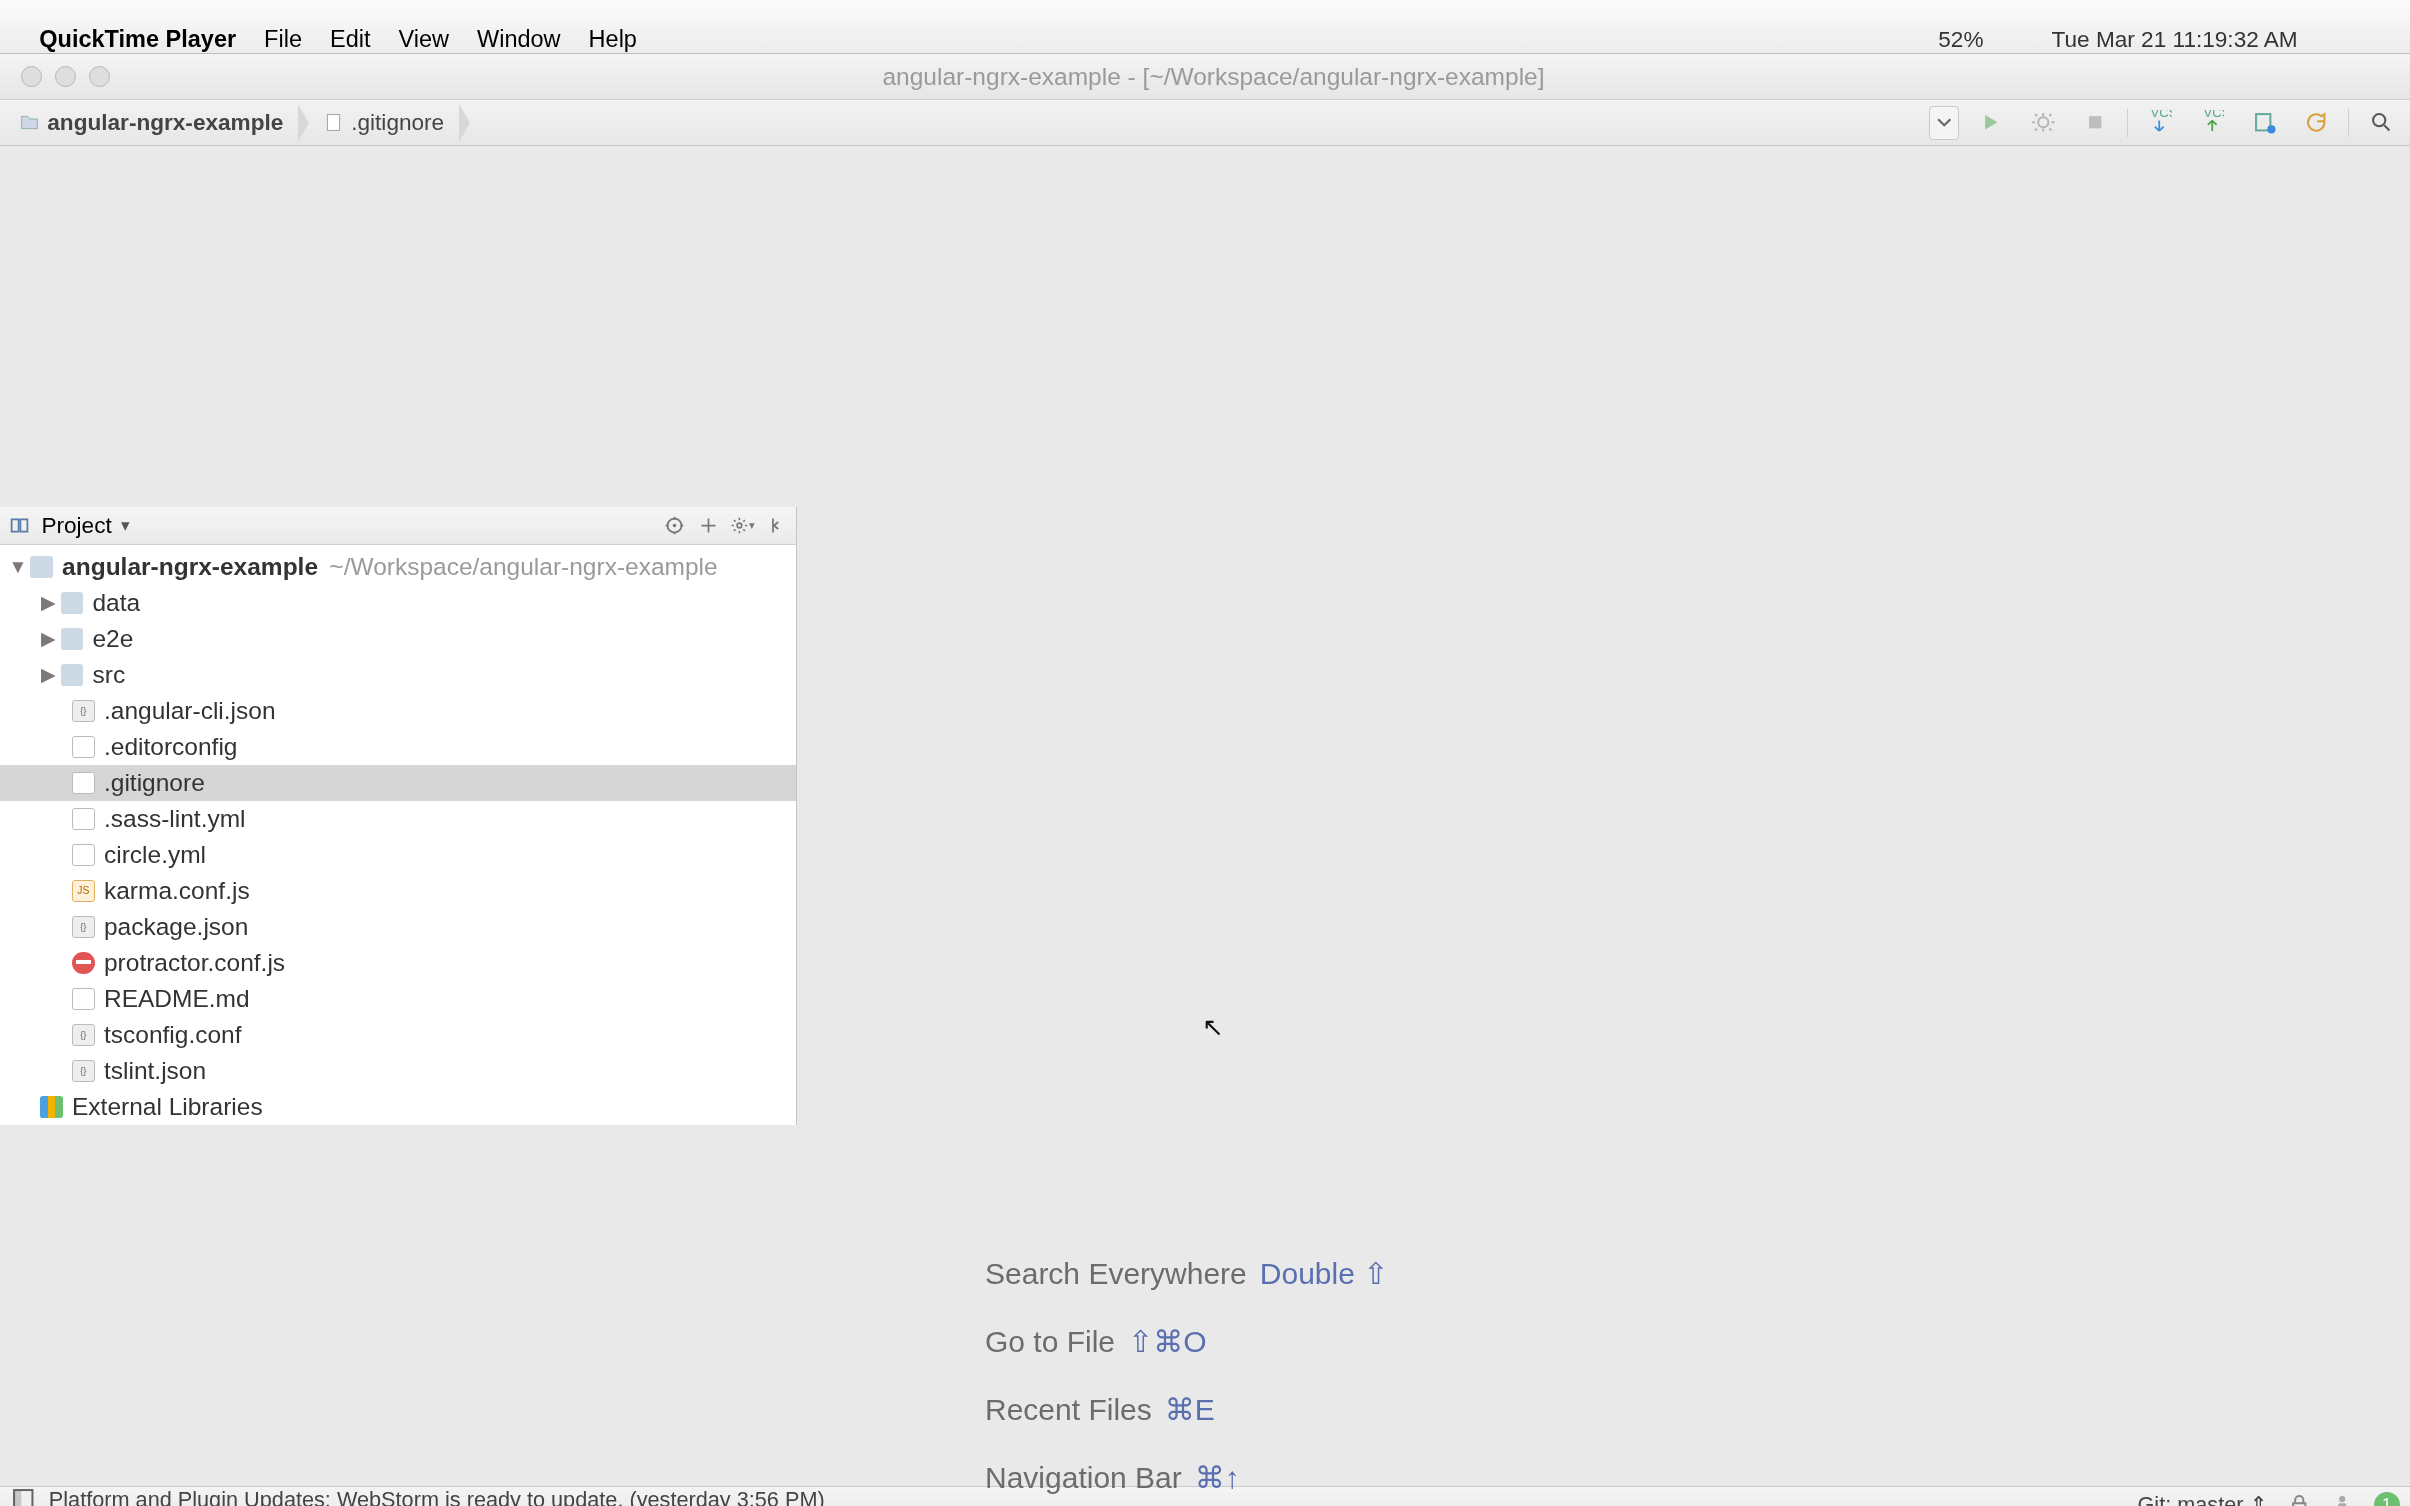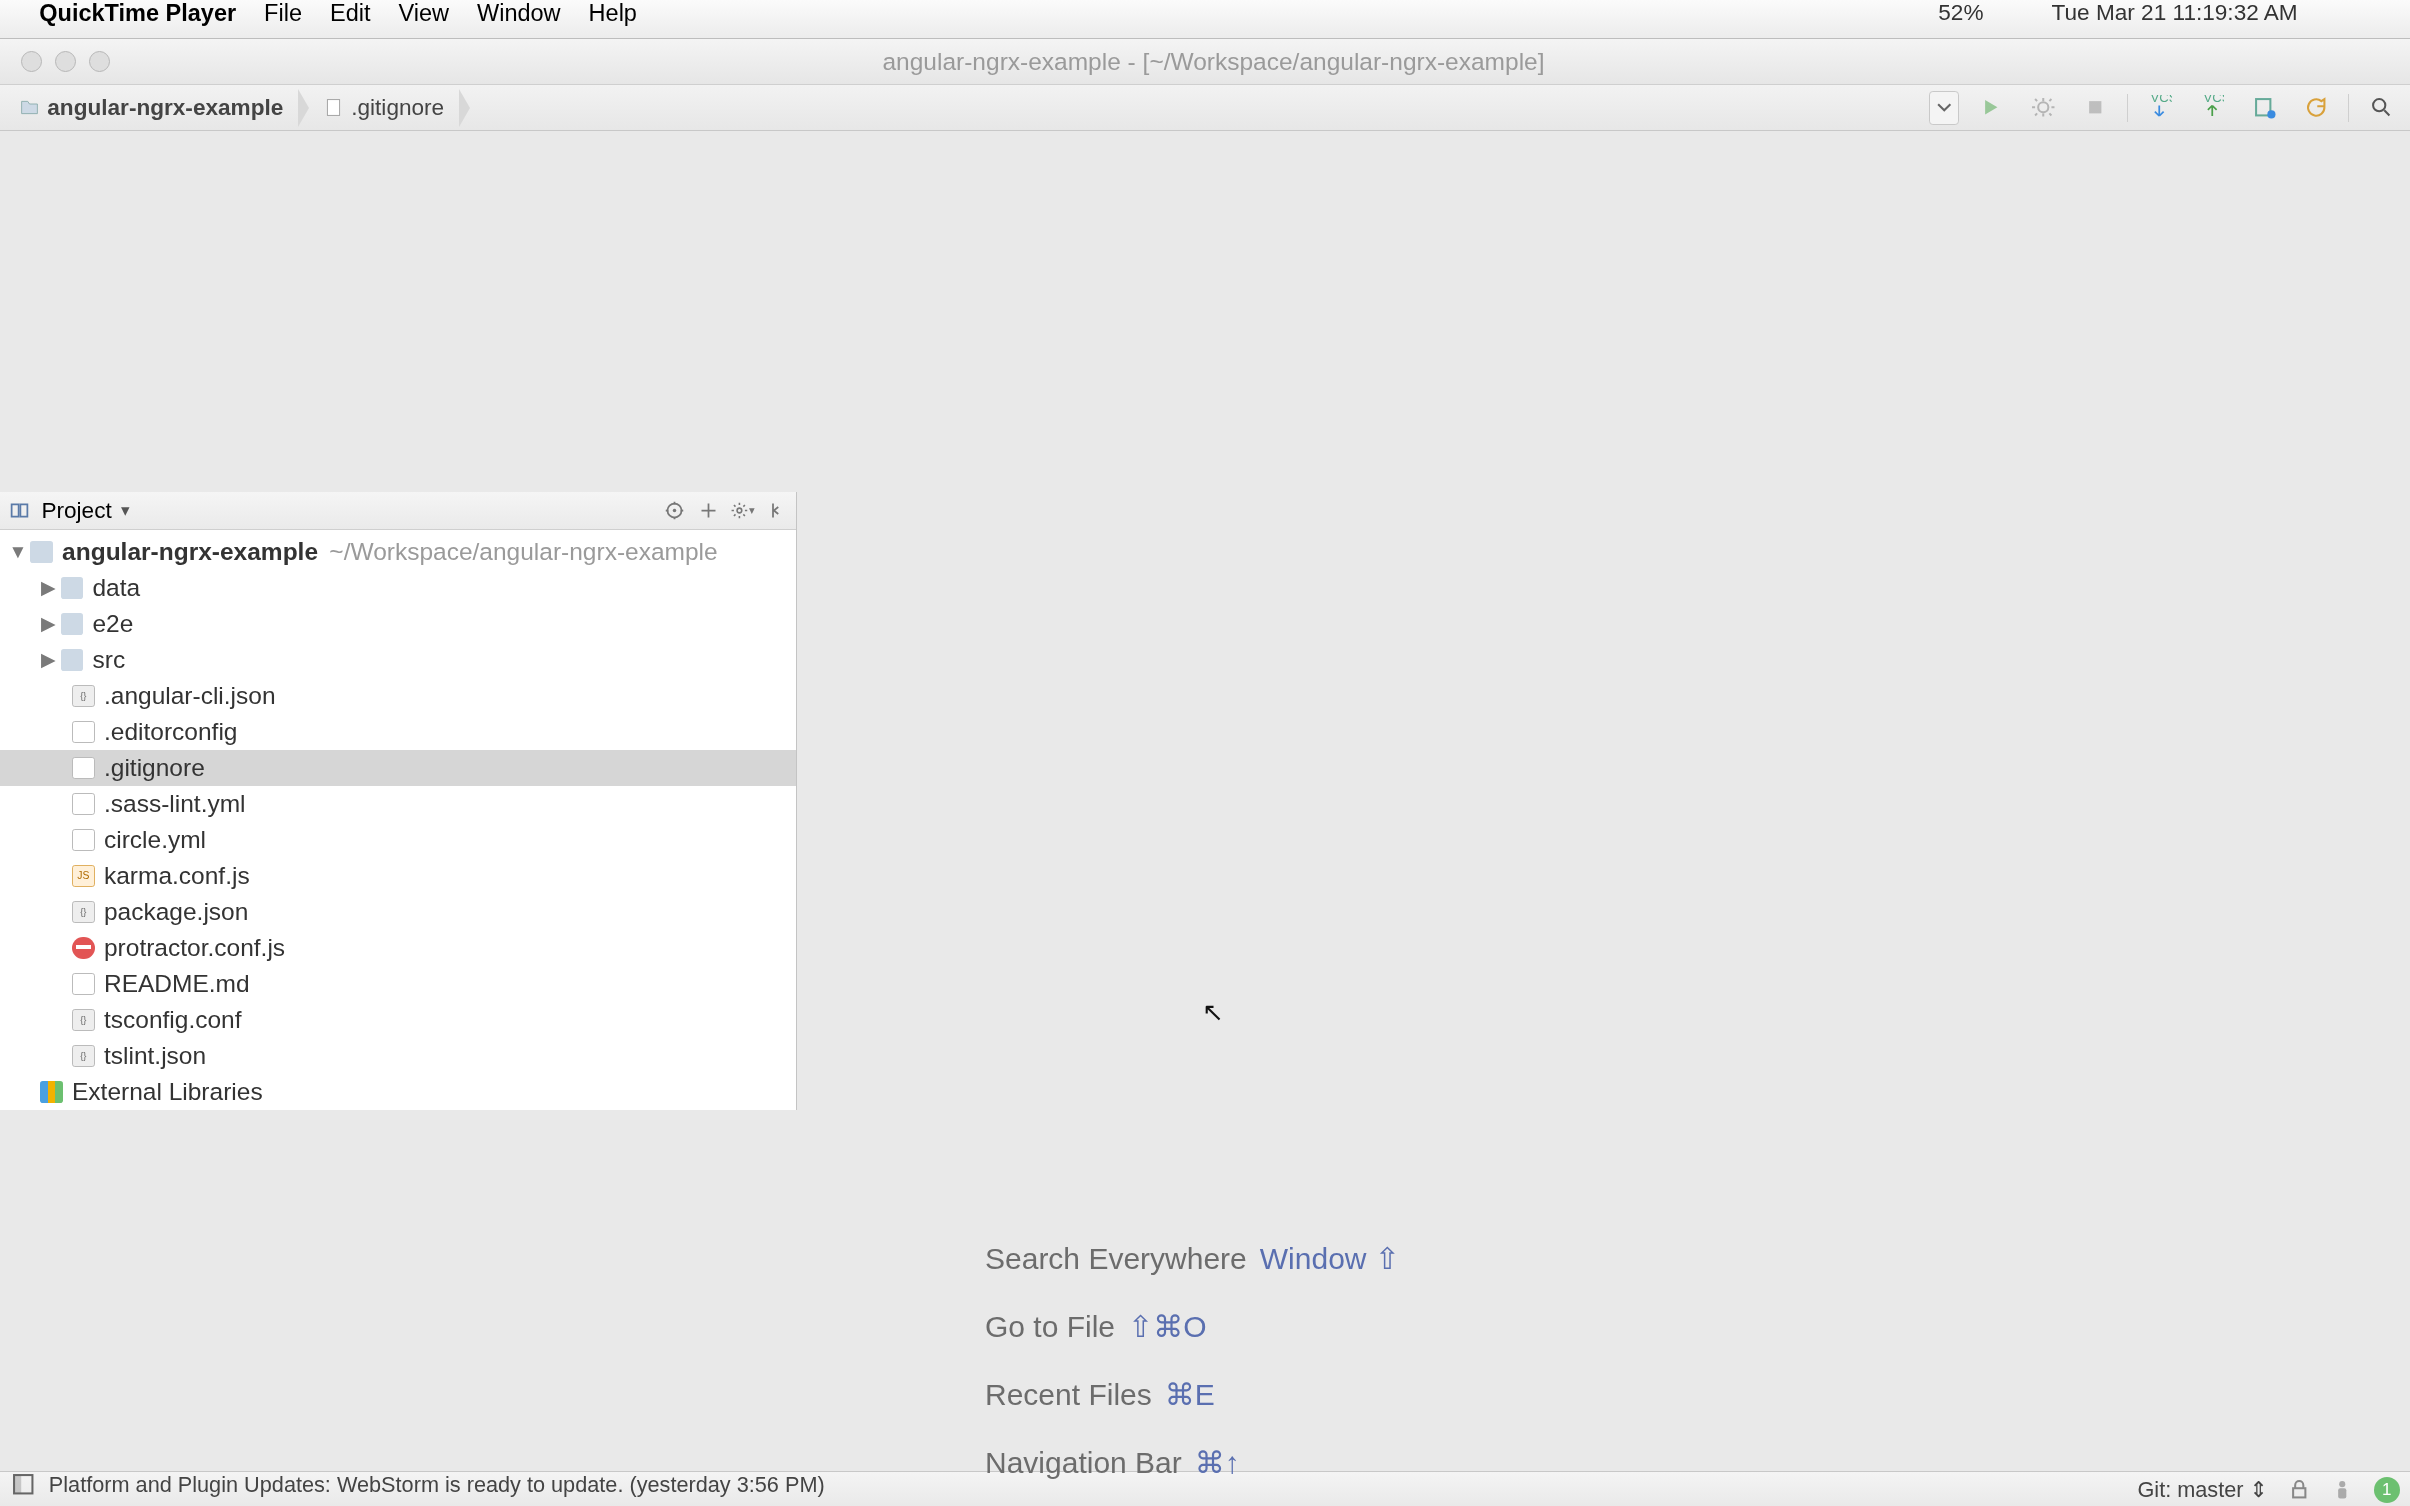--- a/index.html
+++ b/index.html
@@ -1,19 +1,19 @@
 <!DOCTYPE html>
 <html style="font-size:15px"><head>
 <meta charset="utf-8">
 <style>
 * { margin: 0; padding: 0; box-sizing: border-box; font-family: -apple-system, "Helvetica Neue", Arial, sans-serif; }
 html, body { width: 2411px; height: 1507px; overflow: hidden; background: #e9e9e9; }
 
 
-.menubar { height: 39px; background: linear-gradient(#fbfbfb,#ececec); border-bottom: 0.9px solid #bdbdbd; display: flex; align-items: flex-start; padding: 0 11.3px; font-size: 23.5px; }
+.menubar { height: 54px; background: linear-gradient(#fbfbfb,#ececec); border-bottom: 0.9px solid #bdbdbd; display: flex; align-items: flex-end; padding: 0 11.3px; font-size: 23.5px; }
 .menubar-left { display: flex; align-items: center; gap: 28px; }
 .apple-logo { font-size: 26px; color: #333; }
 .app-name { font-weight: 700; }
 .menubar-right { margin-left: auto; display: flex; align-items: center; gap: 34px; color: #333; font-size: 22.6px; }
 .menubar-right .icon { display: inline-flex; align-items: center; }
 
 
 .titlebar { height: 46px; background: linear-gradient(#f4f4f4,#e6e6e6); border-bottom: 0.9px solid #cfcfcf; display: flex; align-items: center; }
 .traffic-lights { display: flex; gap: 13px; padding-left: 21px; }
 .tl { width: 21px; height: 21px; border-radius: 50%; border: 0.9px solid #b7b7b7; background: #dedede; }
@@ -359,21 +359,21 @@
         <span>External Libraries</span>
       </div>
     </div>
   </div>
 
   <div class="editor">
     <div class="cursor">↖</div>
     <div class="hints">
       <div class="hint-line">
           <span>Search Everywhere</span>
-          <span class="shortcut">Window ⇧</span>
+          <span class="shortcut">Double ⇧</span>
         </div>
       <div class="hint-line">
           <span>Go to File</span>
           <span class="shortcut">⇧⌘O</span>
         </div>
       <div class="hint-line">
           <span>Recent Files</span>
           <span class="shortcut">⌘E</span>
         </div>
       <div class="hint-line">

